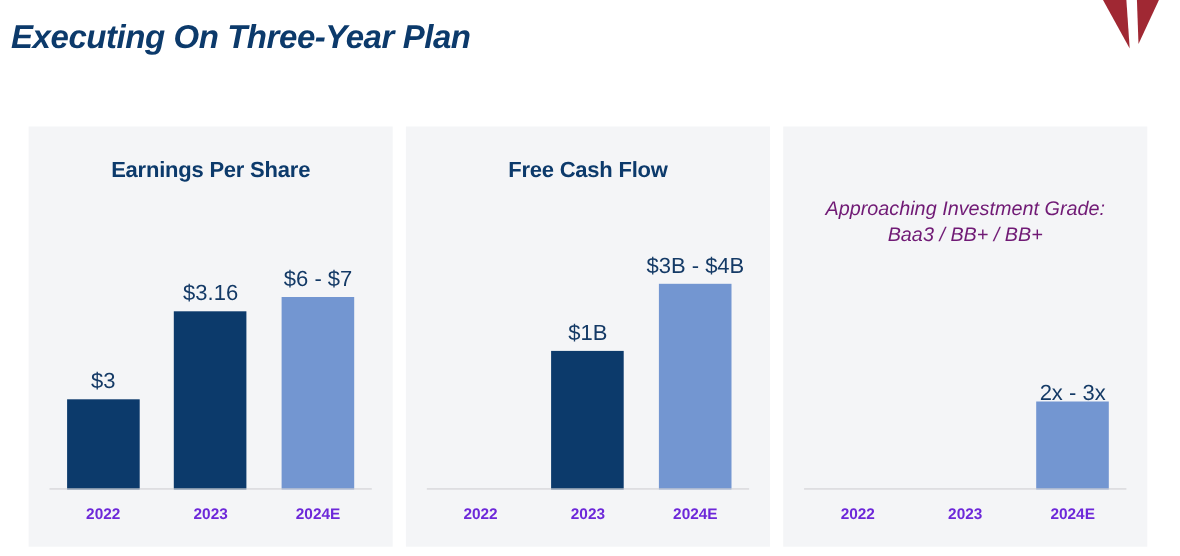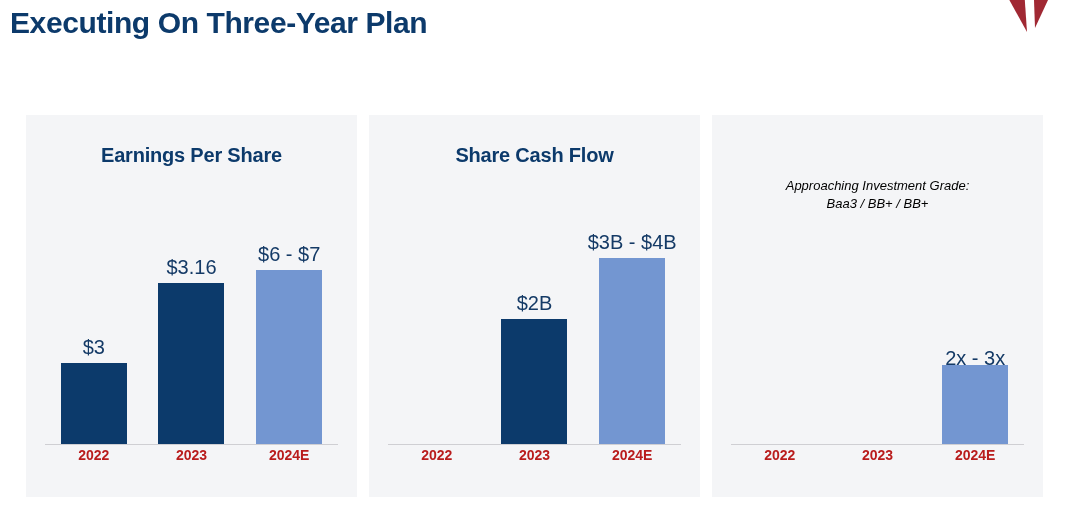--- a/index.html
+++ b/index.html
@@ -11,23 +11,24 @@
     width: 1073px;
     height: 505px;
     font-family: "Liberation Sans", sans-serif;
     overflow: hidden;
     position: relative;
   }
 
   
   .header {
     position: absolute;
-    top: 0; left: 0;
+    top: 12px; left: 0;
     width: 1073px;
     height: 100px;
+    font-style: italic;
   }
   .slide-title {
     position: absolute;
     left: 10px;
     top: 6px;
     font-size: 30px;
     font-weight: bold;
     color: #0C3A6B;
     letter-spacing: -0.4px;
     white-space: nowrap;
@@ -68,23 +69,23 @@
     font-weight: bold;
     color: #0C3A6B;
     letter-spacing: -0.2px;
   }
   .panel-subtitle {
     position: absolute;
     top: 62px;
     left: 0;
     width: 100%;
     text-align: center;
-    font-size: 13px;
+    font-size: 18px;
     font-style: italic;
-    color: #000000;
+    color: #701a75;
     line-height: 1.35;
   }
 
   
   .chart {
     position: absolute;
     left: 19px;
     right: 19px;
     bottom: 0;
     top: 90px;
@@ -133,26 +134,26 @@
   }
 
   .x-labels {
     position: absolute;
     left: 0; right: 0;
     bottom: 18px;
     height: 20px;
   }
   .x-label {
     position: absolute;
-    bottom: 16px;
+    bottom: 4px;
     width: 33.33%;
     text-align: center;
     font-size: 14px;
     font-weight: bold;
-    color: #b91c1c;
+    color: #6d28d9;
   }
   .x-label.s0 { left: 0; }
   .x-label.s1 { left: 33.33%; }
   .x-label.s2 { left: 66.66%; }
 </style>
 </head>
 <body>
 
 <div class="header">
   <div class="slide-title">Executing On Three-Year Plan</div>
@@ -186,26 +187,26 @@
       <div class="axis-line"></div>
       <div class="x-labels">
         <div class="x-label s0">2022</div>
         <div class="x-label s1">2023</div>
         <div class="x-label s2">2024E</div>
       </div>
     </div>
   </div>
 
   <div class="panel">
-    <div class="panel-title">Share Cash Flow</div>
+    <div class="panel-title">Free Cash Flow</div>
     <div class="chart">
       <div class="plot">
         <div class="bar-slot s1">
           <div class="bar dark" style="height:126px"></div>
-          <div class="bar-value" style="bottom:130px">$2B</div>
+          <div class="bar-value" style="bottom:130px">$1B</div>
         </div>
         <div class="bar-slot s2">
           <div class="bar light" style="height:187px"></div>
           <div class="bar-value" style="bottom:191px">$3B - $4B</div>
         </div>
       </div>
       <div class="axis-line"></div>
       <div class="x-labels">
         <div class="x-label s0">2022</div>
         <div class="x-label s1">2023</div>

